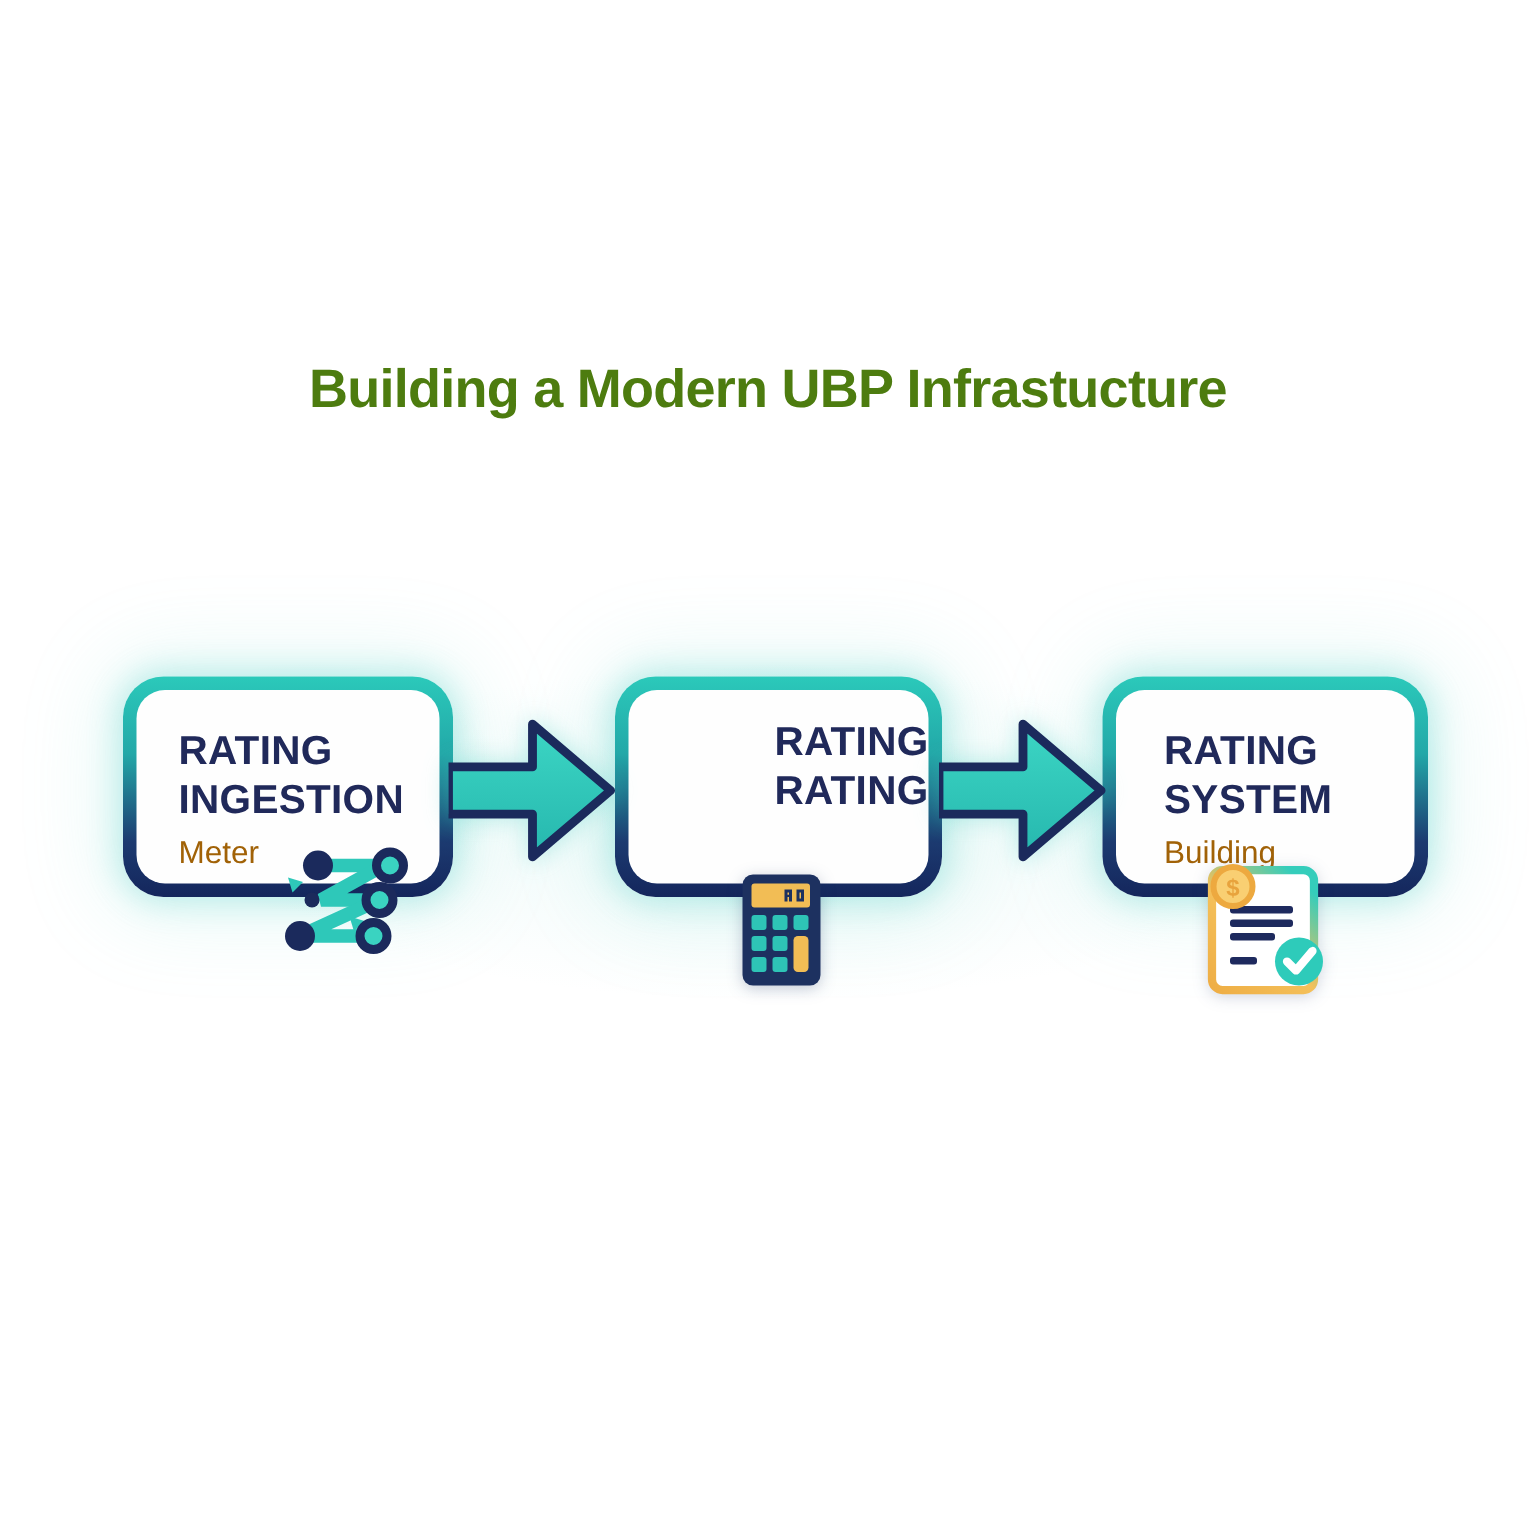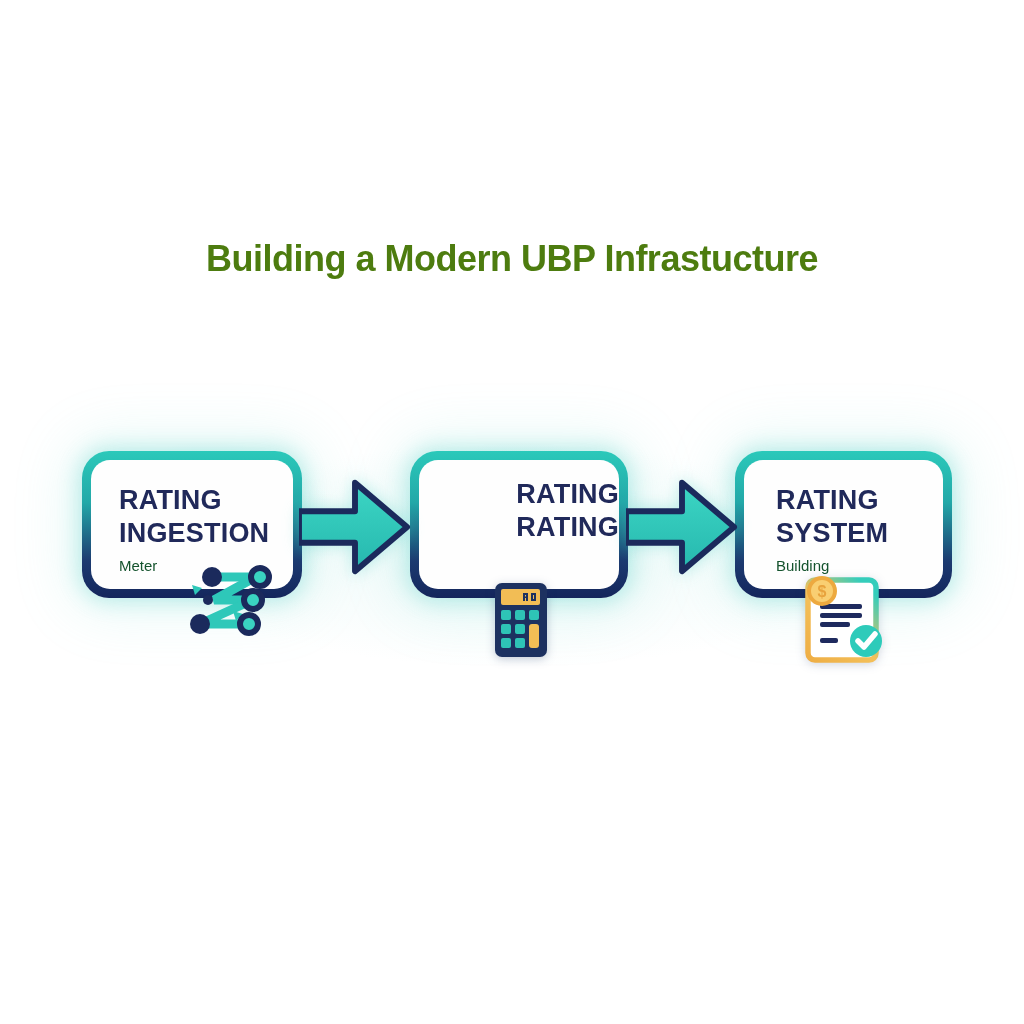--- a/index.html
+++ b/index.html
@@ -67,23 +67,23 @@
   #step-3 .step-inner { padding: 24px 0 0 32px; text-align: left; }
   .step-heading {
     font-size: 27px;
     font-weight: 700;
     line-height: 1.22;
     letter-spacing: 0.2px;
     color: #20295a;
   }
   .step-sub {
     margin-top: 7px;
-    font-size: 15px;
+    font-size: 21px;
     font-weight: 400;
-    color: #14532d;
+    color: #a16207;
   }
   .arrow-icon {
     position: absolute;
     top: 477px;
     width: 112px;
     height: 100px;
     filter: drop-shadow(0 0 8px rgba(70,205,195,0.35));
   }
   #arrow-1 { left: 299px; }
   #arrow-2 { left: 626px; }

